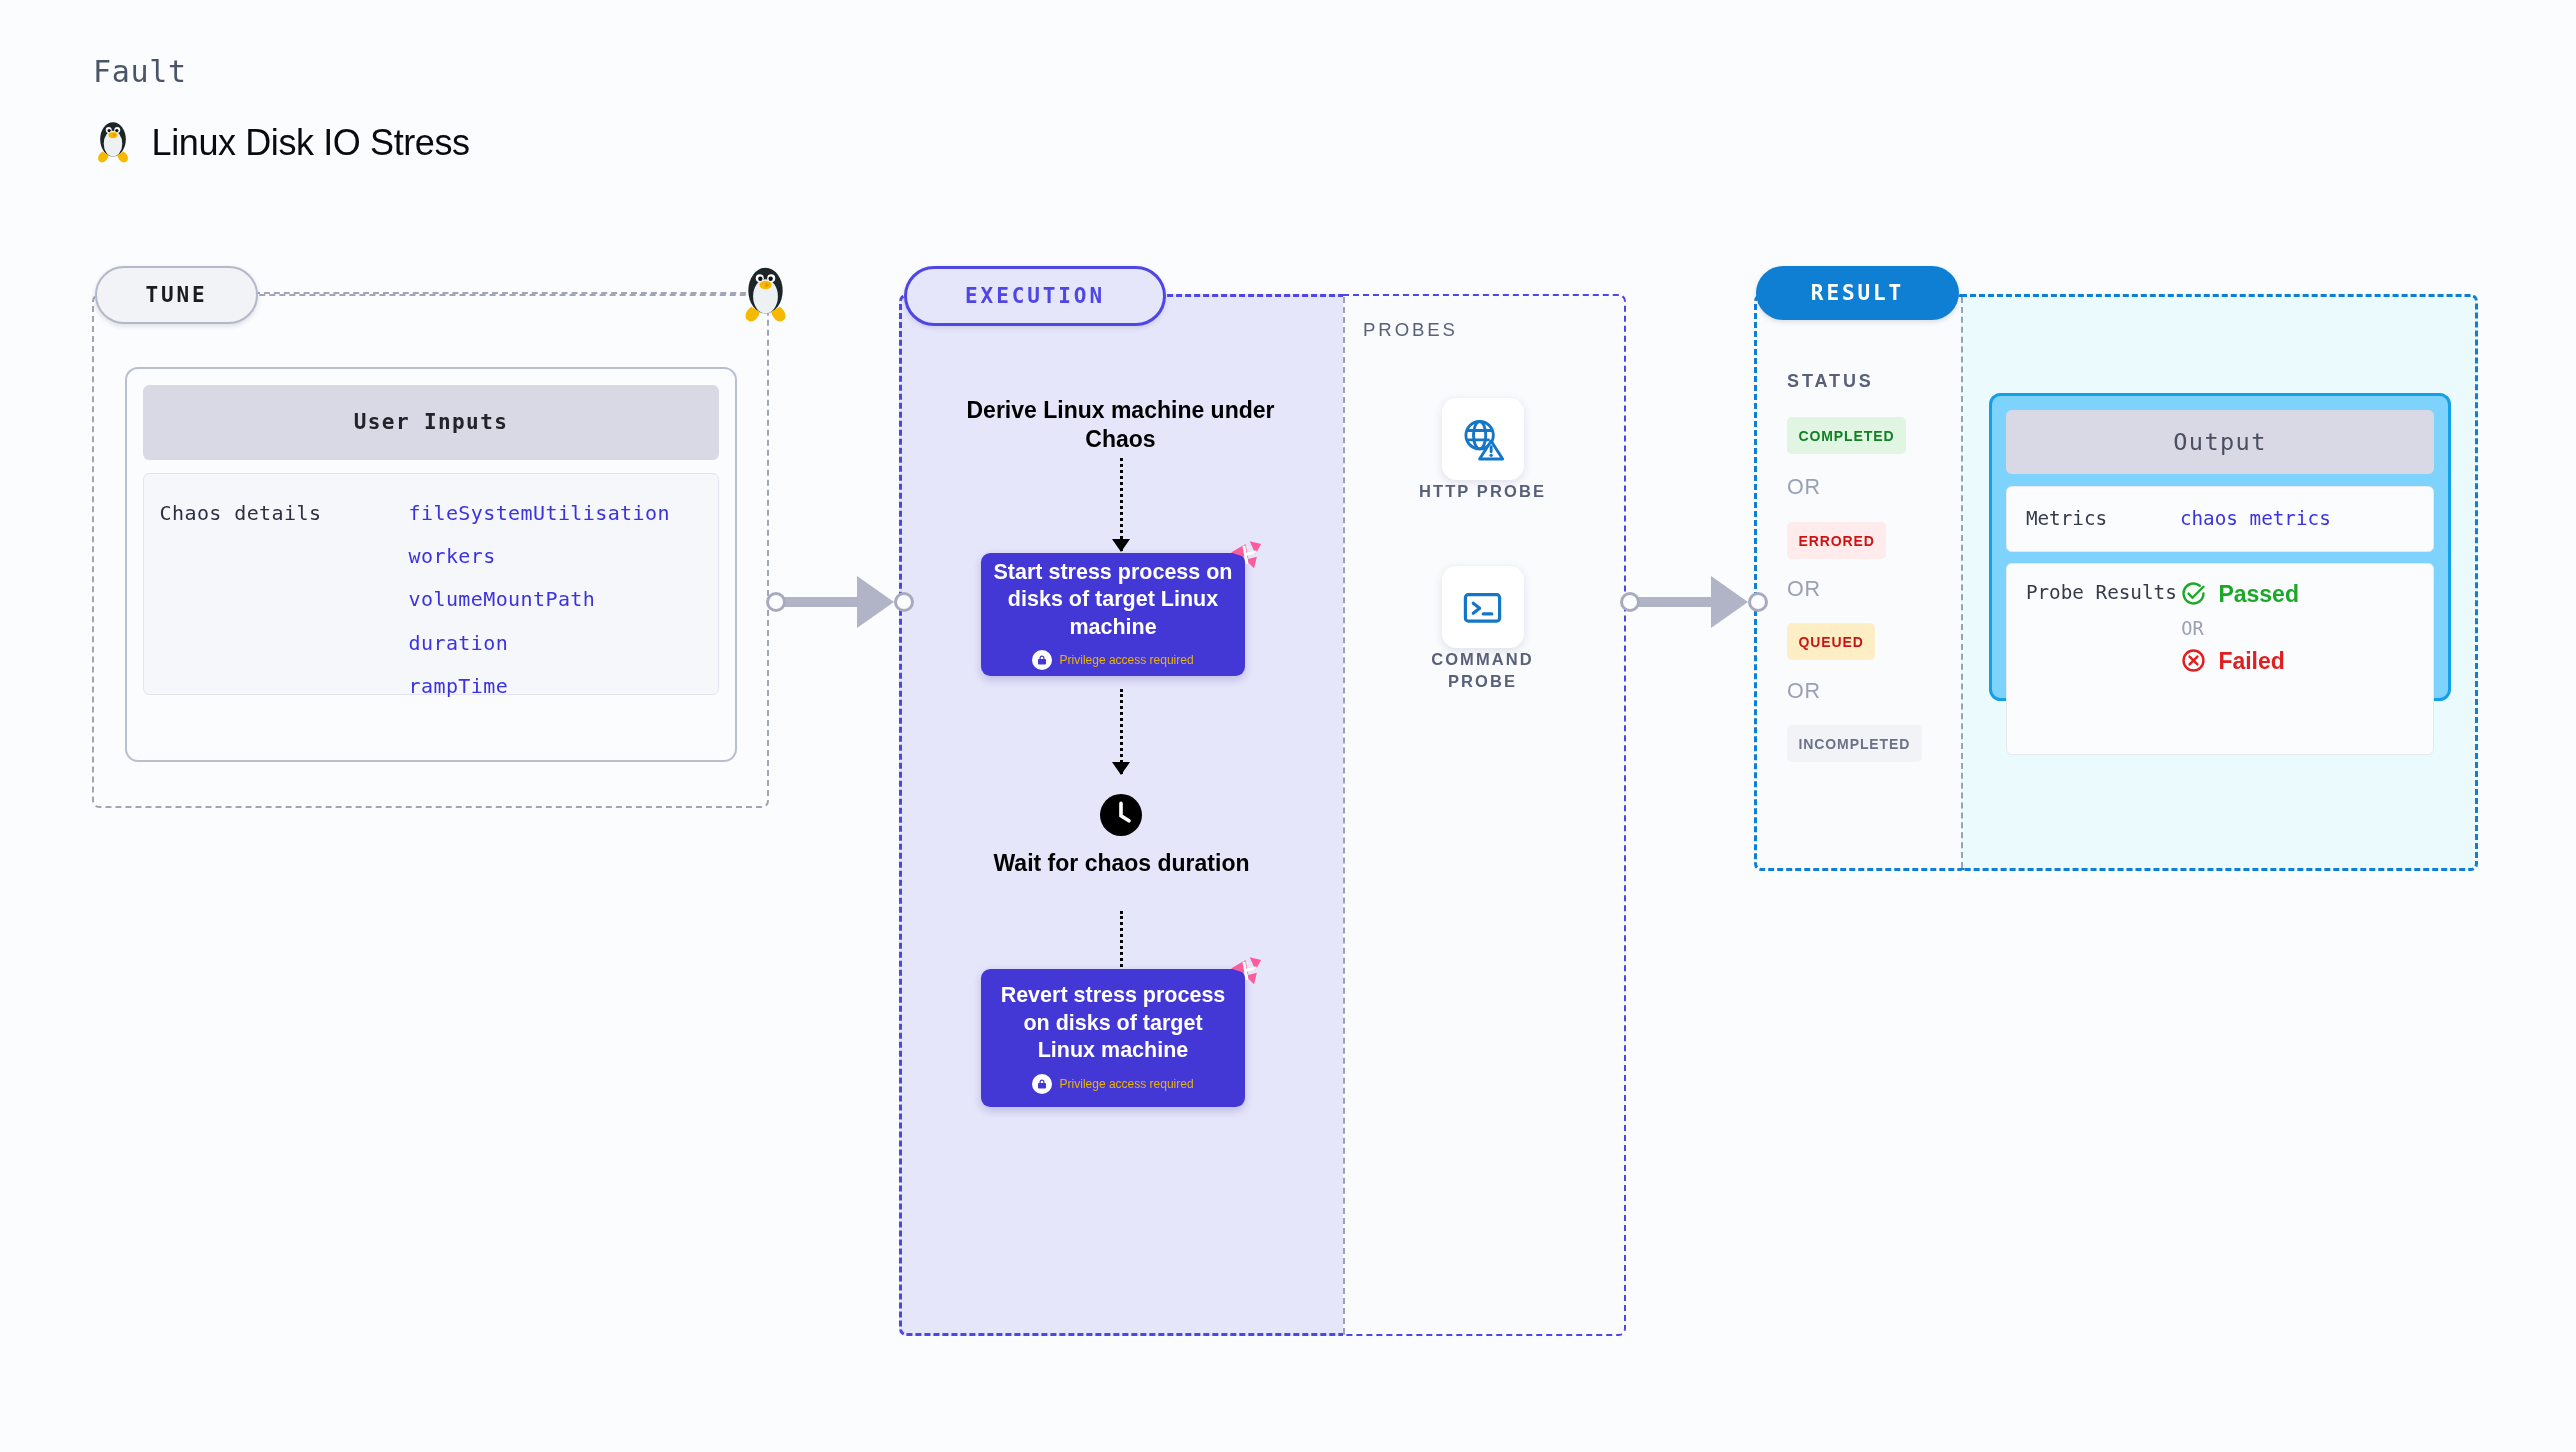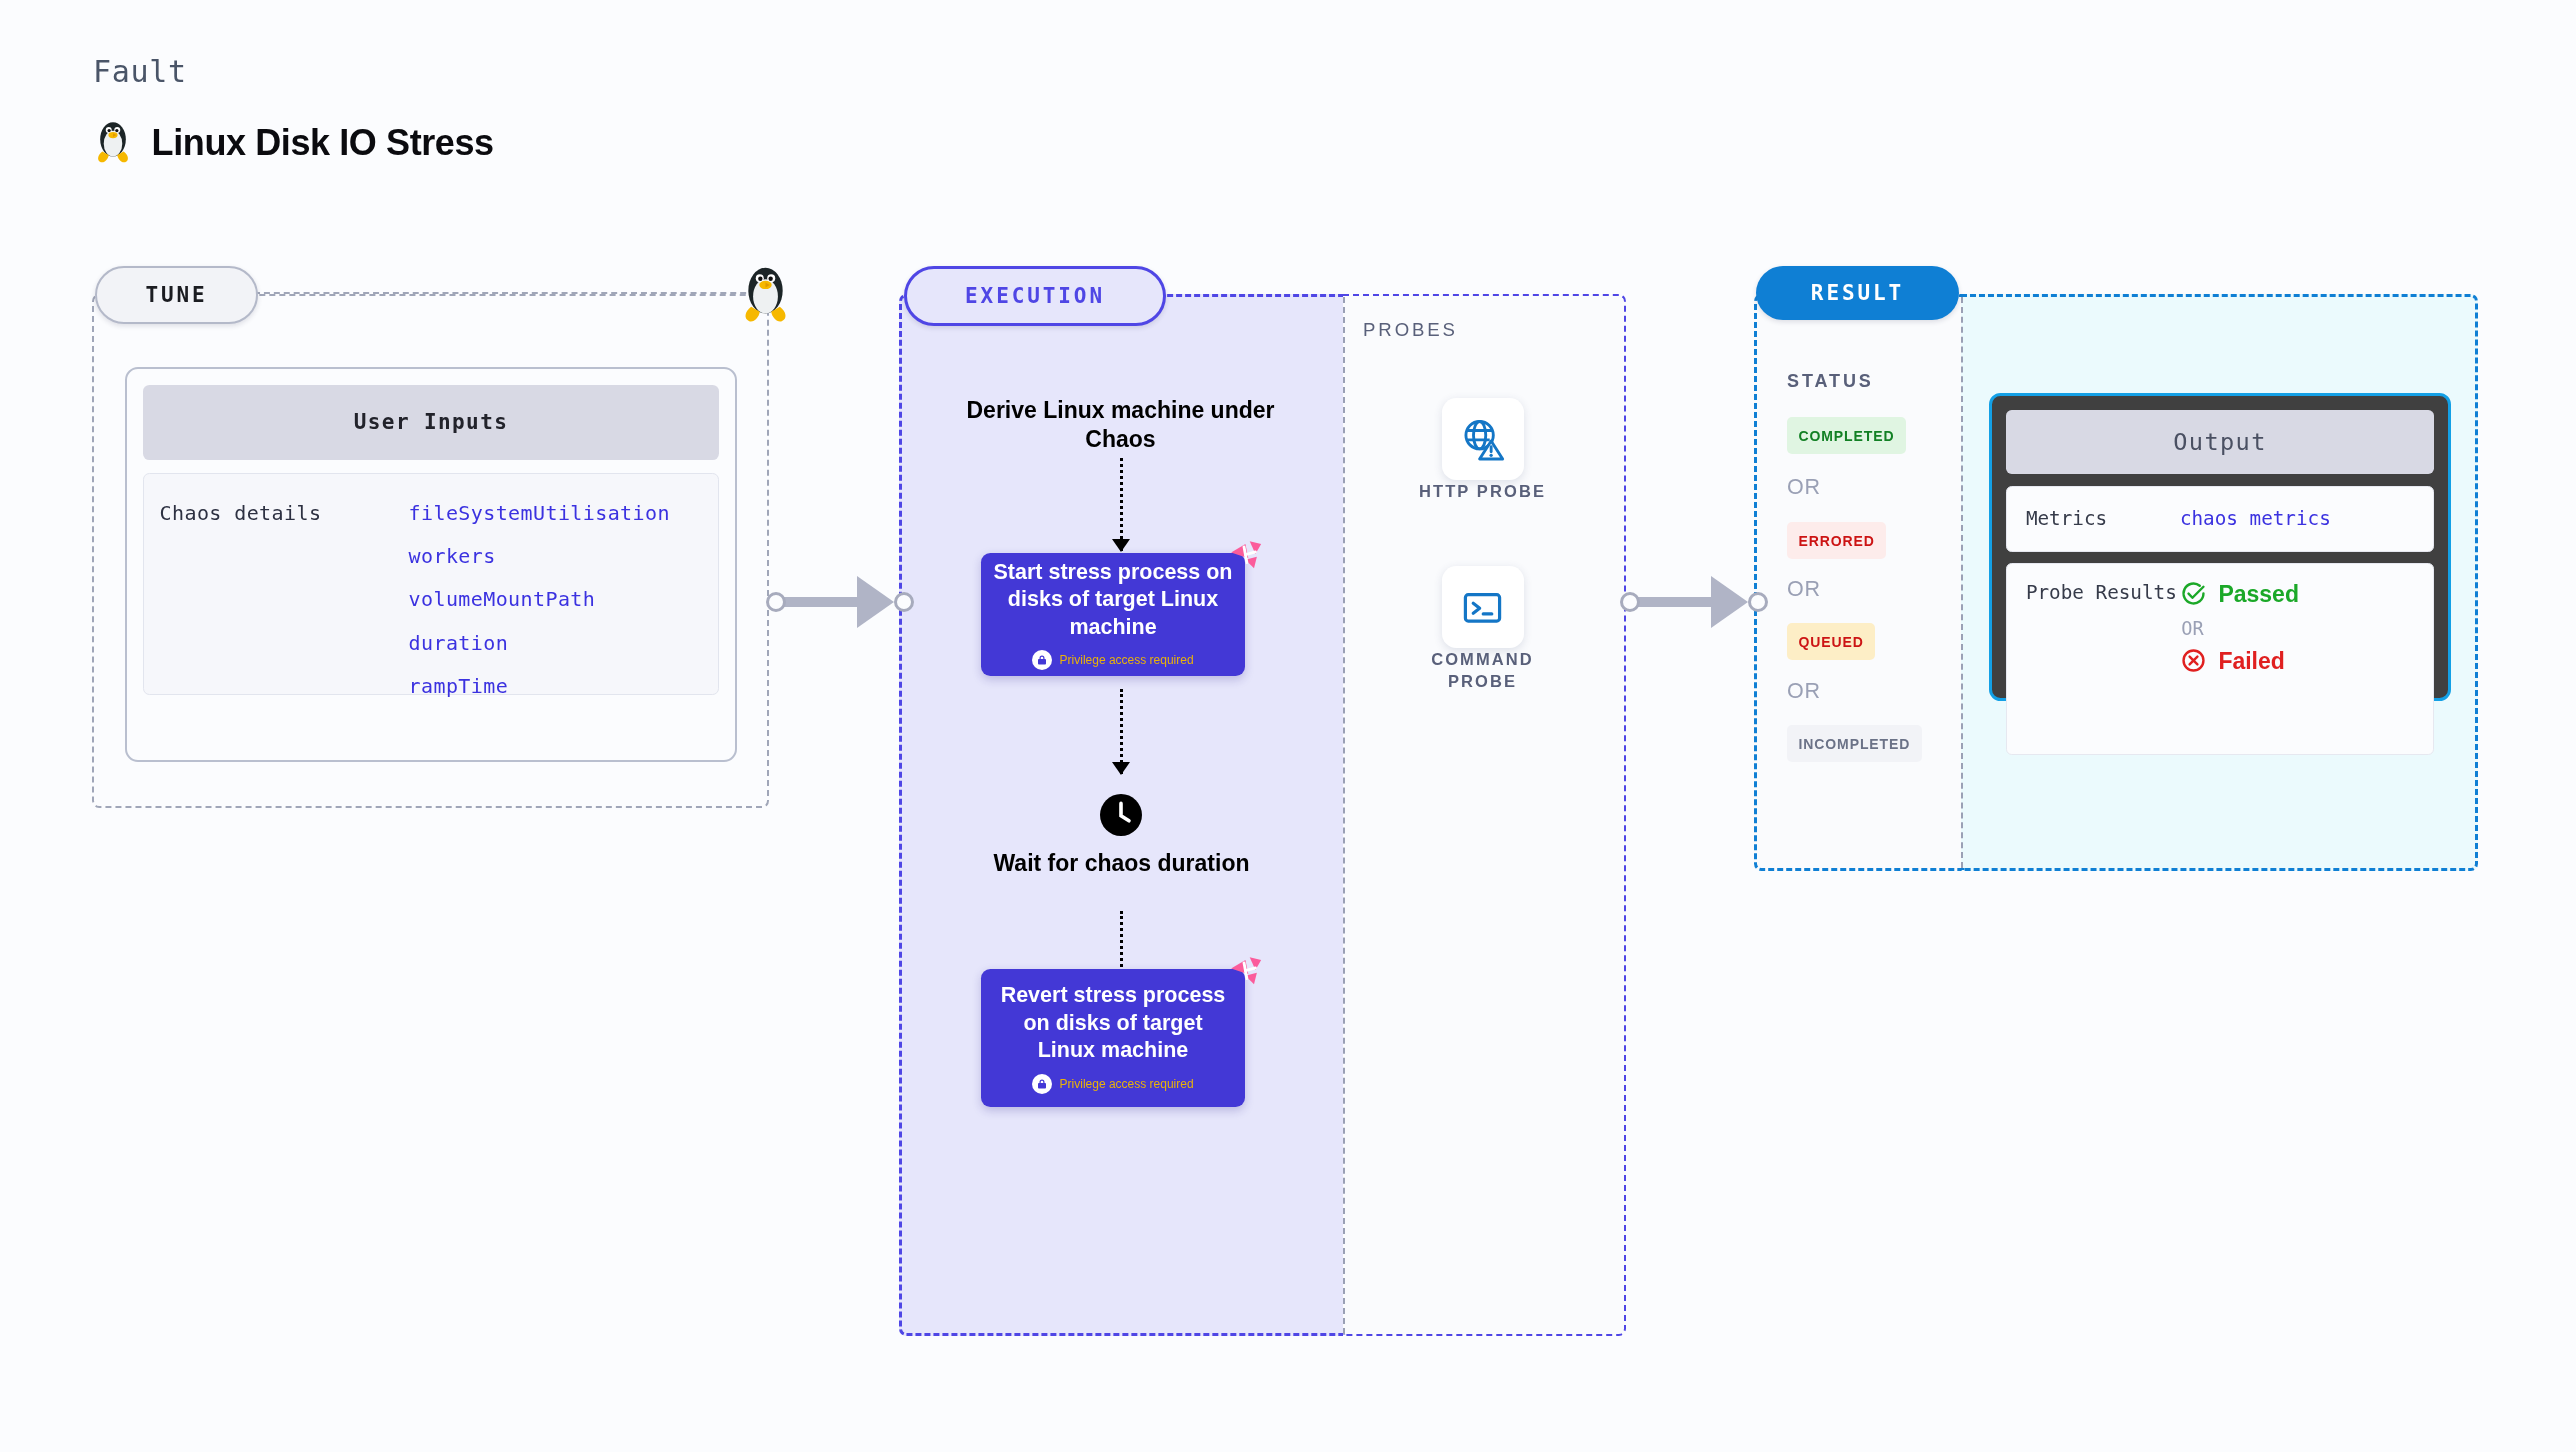--- a/index.html
+++ b/index.html
@@ -11,21 +11,21 @@
     position:relative;
   }
 
   
   #hdr-fault{
     position:absolute;left:93px;top:54px;
     font-family:"DejaVu Sans Mono","Liberation Mono",monospace;
     font-size:30px;color:#4a5568;letter-spacing:0.7px;
   }
   #hdr-title-row{position:absolute;left:93px;top:118px;display:flex;align-items:center;gap:18.6px;}
-  #hdr-title{font-size:36px;font-weight:bold;color:#0b0b0f;letter-spacing:-0.4px;}
+  #hdr-title{font-size:36px;font-weight:normal;color:#0b0b0f;letter-spacing:-0.4px;}
 
   
   .panel{position:absolute;box-sizing:border-box;}
   .badge{
     position:absolute;z-index:9;
     display:flex;align-items:center;justify-content:center;
     font-family:"DejaVu Sans Mono","Liberation Mono",monospace;
     font-weight:bold;letter-spacing:2.9px;
     border-radius:716px;
     box-shadow:0 2.1px 5px rgba(40,45,80,.14);
@@ -166,21 +166,21 @@
     font-size:18px;font-weight:bold;letter-spacing:2.9px;color:#59607a;
   }
   .status-chip{
     position:absolute;border-radius:5px;display:flex;align-items:center;justify-content:center;
     font-size:14px;font-weight:bold;letter-spacing:0.9px;padding:0 11.5px;height:37px;box-sizing:border-box;
   }
   .or-lbl{position:absolute;font-size:21.5px;color:#9aa0b5;letter-spacing:0.7px;}
 
   #output-card{
     position:absolute;left:1989px;top:393px;width:462px;height:308px;
-    border:3.6px solid #13a0e6;border-radius:11.5px;background:#404040;
+    border:3.6px solid #13a0e6;border-radius:11.5px;background:#7dd3fc;
     box-sizing:border-box;padding:14.3px;
   }
   #output-head{
     height:64px;background:#d8d9e4;border-radius:5.7px;
     display:flex;align-items:center;justify-content:center;
     font-family:"DejaVu Sans Mono","Liberation Mono",monospace;
     font-size:23.6px;color:#4a5062;letter-spacing:1.4px;
   }
   .out-row{
     margin-top:11.5px;background:#fbfcfe;border:1.4px solid #e6e8f0;border-radius:5.7px;

